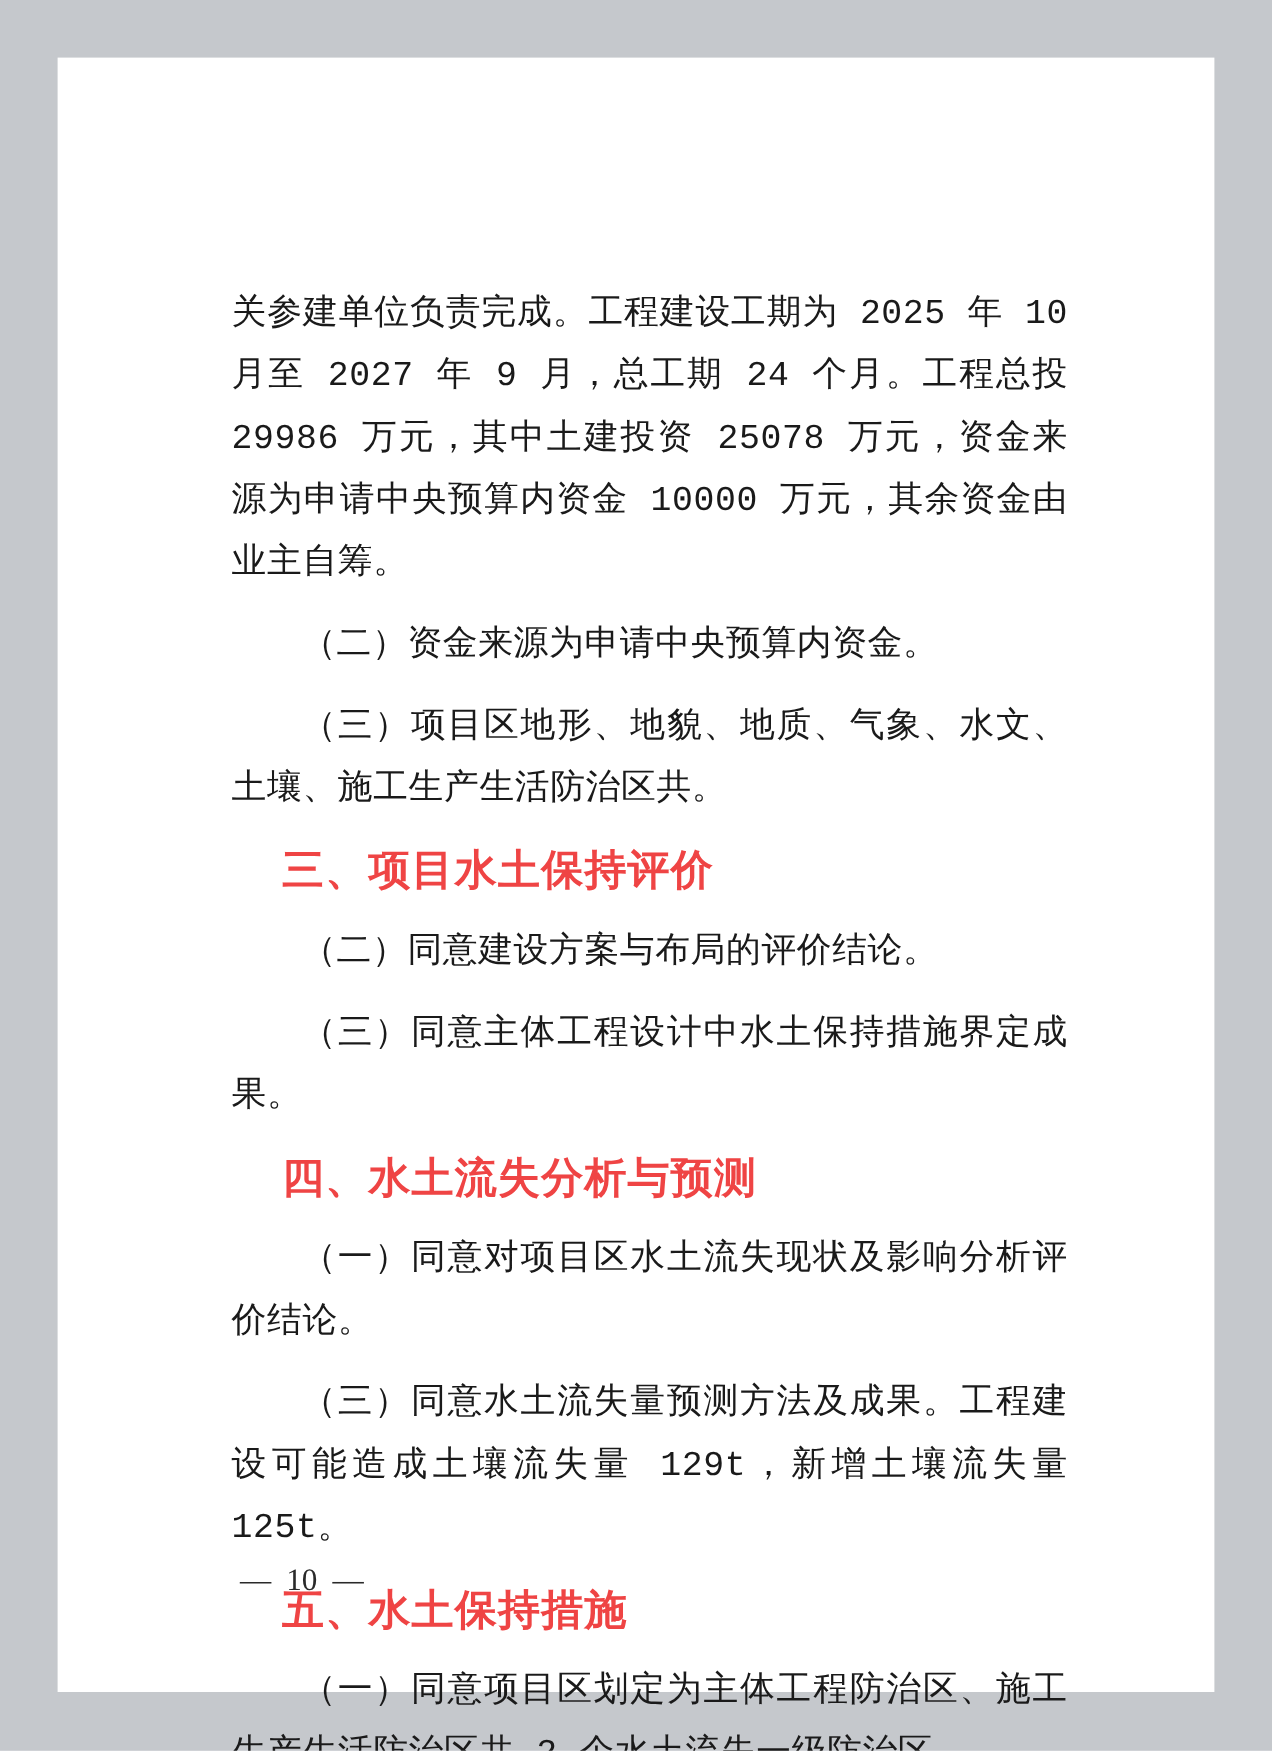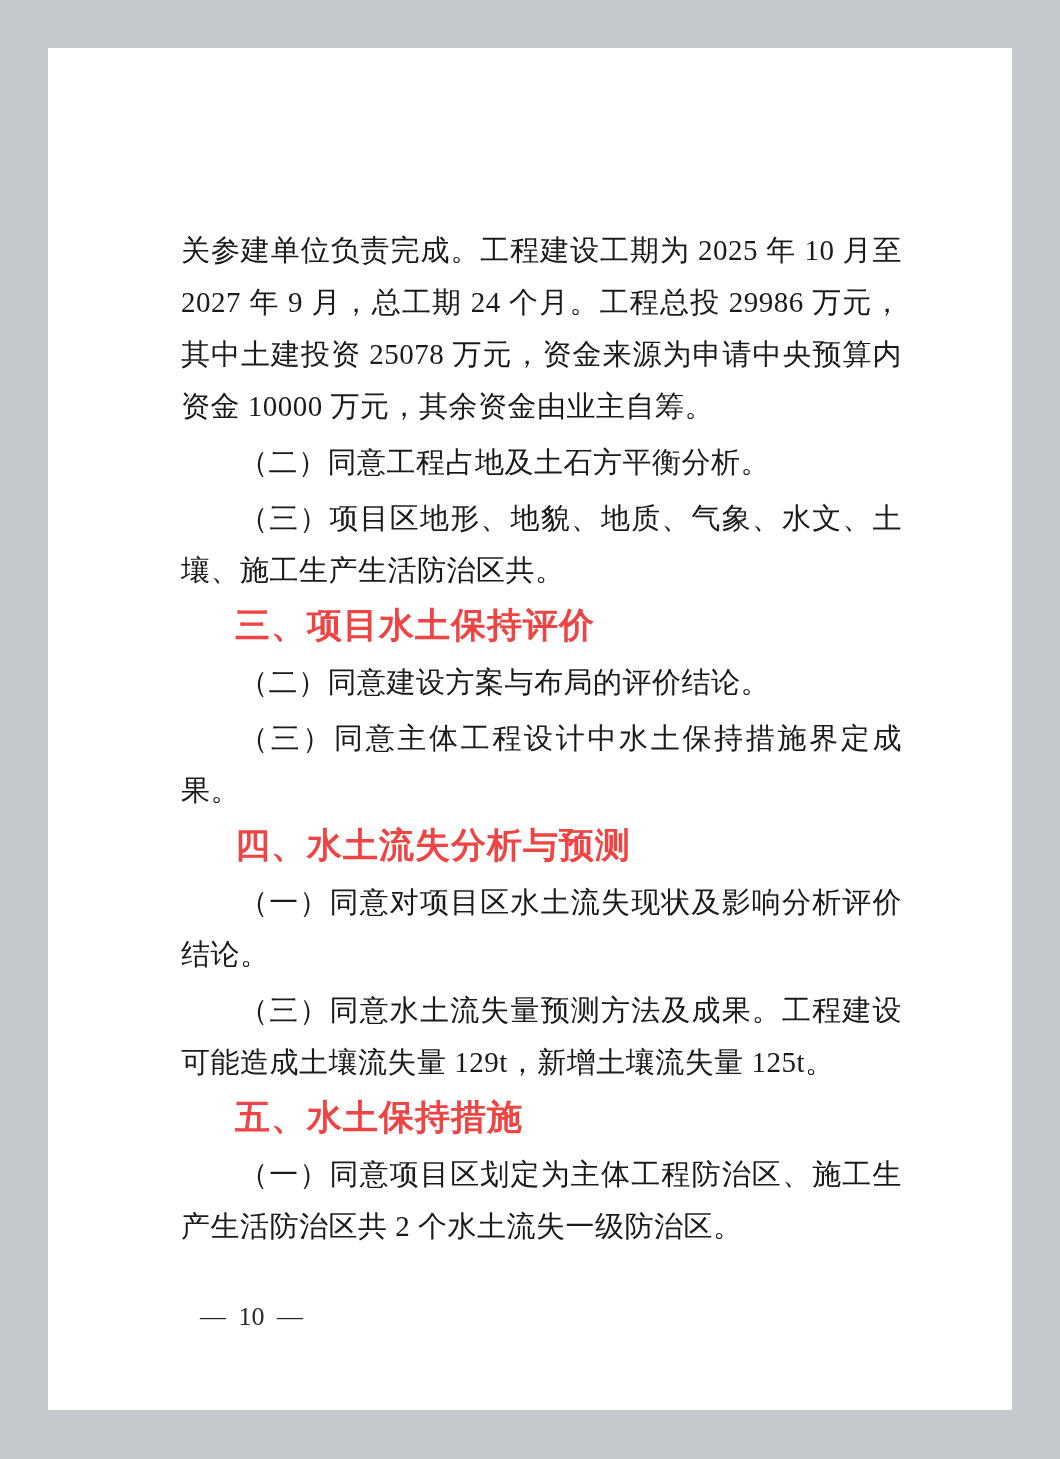--- a/index.html
+++ b/index.html
@@ -21,22 +21,22 @@
     height: 1362px;
     background: #ffffff;
   }
   .content {
     position: absolute;
     left: 129px;
     top: 172px;
     width: 729px;
   }
   .para {
-    margin: 4px;
-    font-family: Liberation Serif, serif;
+    margin: 16px;
+    font-family: Liberation Mono, monospace;
     font-size: 29px;
     line-height: 52px;
     color: #1a1a1a;
     text-align: justify;
     letter-spacing: 0.5px;
   }
   .para.indent {
     text-indent: 58px;
   }
   .heading {
@@ -60,21 +60,21 @@
     word-spacing: 6px;
   }
 </style>
 </head>
 <body>
 
 <div class="screen">
   <div class="paper">
     <div class="content">
       <p class="para">关参建单位负责完成。工程建设工期为 2025 年 10 月至 2027 年 9 月，总工期 24 个月。工程总投 29986 万元，其中土建投资 25078 万元，资金来源为申请中央预算内资金 10000 万元，其余资金由业主自筹。</p>
-      <p class="para indent">（二）同意工程占地及土石方平衡分析。</p>
+      <p class="para indent">（二）资金来源为申请中央预算内资金。</p>
       <p class="para indent">（三）项目区地形、地貌、地质、气象、水文、土壤、施工生产生活防治区共。</p>
       <h2 class="heading">三、项目水土保持评价</h2>
       <p class="para indent">（二）同意建设方案与布局的评价结论。</p>
       <p class="para indent">（三）同意主体工程设计中水土保持措施界定成果。</p>
       <h2 class="heading">四、水土流失分析与预测</h2>
       <p class="para indent">（一）同意对项目区水土流失现状及影响分析评价结论。</p>
       <p class="para indent">（三）同意水土流失量预测方法及成果。工程建设可能造成土壤流失量 129t，新增土壤流失量 125t。</p>
       <h2 class="heading">五、水土保持措施</h2>
       <p class="para indent">（一）同意项目区划定为主体工程防治区、施工生产生活防治区共 2 个水土流失一级防治区。</p>
     </div>

